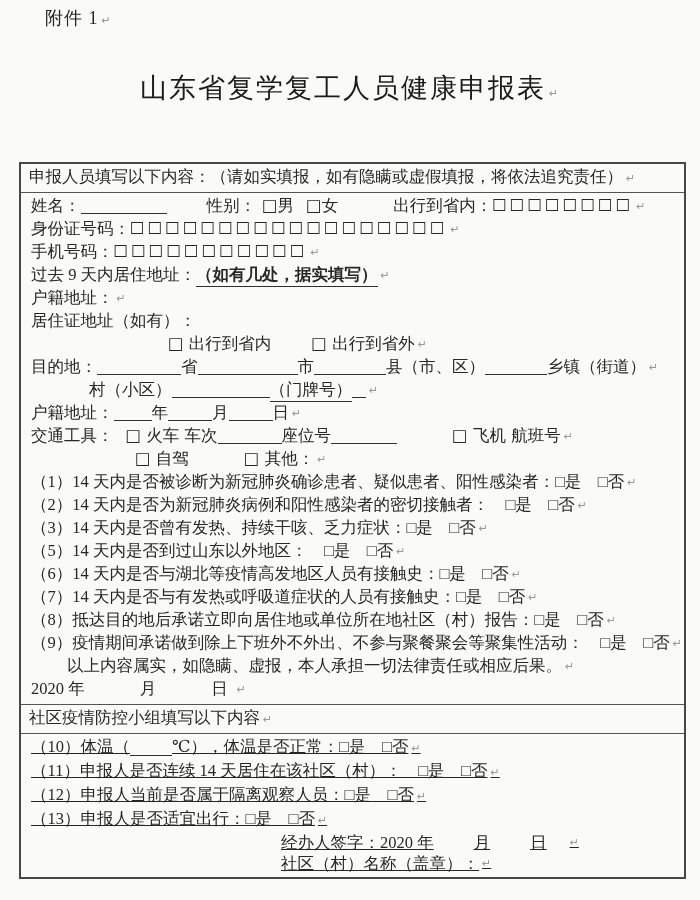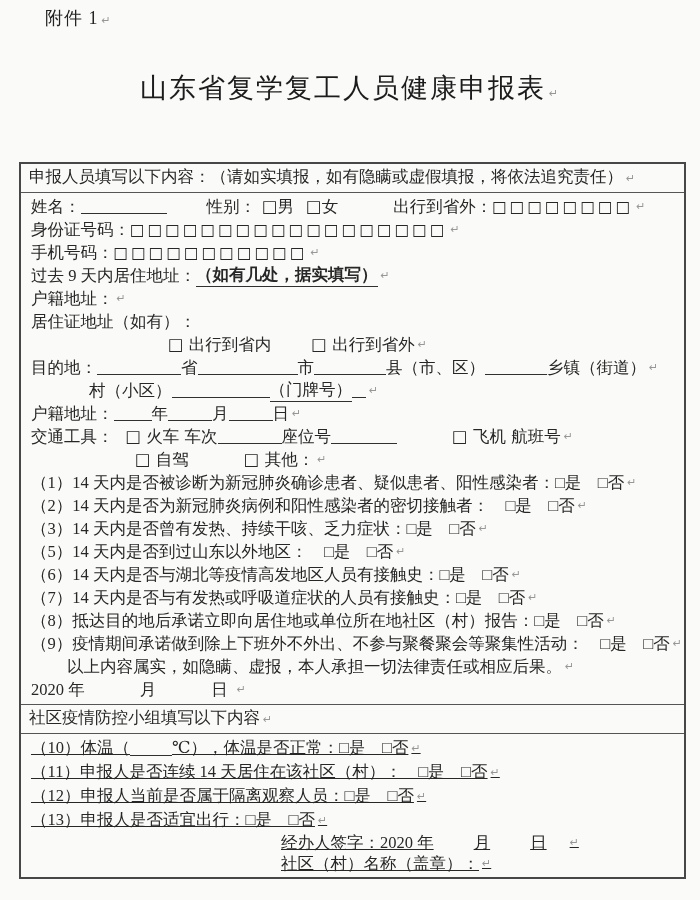--- a/index.html
+++ b/index.html
@@ -27,21 +27,21 @@
     border:2px solid #474747; background:transparent;
     font-size:16.5px; color:#272727;
   }
   .sec-header {
     border-bottom:1.5px solid #555; padding:2px 8px; height:29px;
     display:flex; align-items:flex-start; white-space:nowrap;
   }
   .cell { padding:2px 10px 3px 10px; }
   .cell.s2 { border-top:1.5px solid #555;text-decoration:underline; }
 
-  .line { height:23px; display:flex; align-items:center; white-space:nowrap; }
+  .line { height:23px; display:flex; align-items:flex-start; white-space:nowrap; }
   .s2 .line { height:24px; }
   .line > span { flex:0 0 auto; }
 
   .blank {
     display:inline-block; border-bottom:1.5px solid #303030;
     height:14px; align-self:flex-end; margin-bottom:4px;
   }
   .fill { flex:1 1 auto; }
   .ul { border-bottom:1.5px solid #303030;font-family:Liberation Mono, monospace; }
   .bold { font-weight:bold; }
@@ -79,21 +79,21 @@
       <div class="line pm">
         <span>姓名：</span>
         <span class="blank" style="width:86px"></span>
         <span class="g40"></span>
         <span>性别：</span>
         <span class="g6"></span>
         <span class="cb">□男</span>
         <span class="g12"></span>
         <span class="cb">□女</span>
         <span class="g55"></span>
-        <span>出行到省外：</span>
+        <span>出行到省内：</span>
         <span class="boxes">□□□□□□□□</span>
       <span class="pmark">↵</span>
         </div>
 
       <div class="line pm">
         <span>身份证号码：</span>
         <span class="boxes">□□□□□□□□□□□□□□□□□□</span>
       <span class="pmark">↵</span>
         </div>
 

